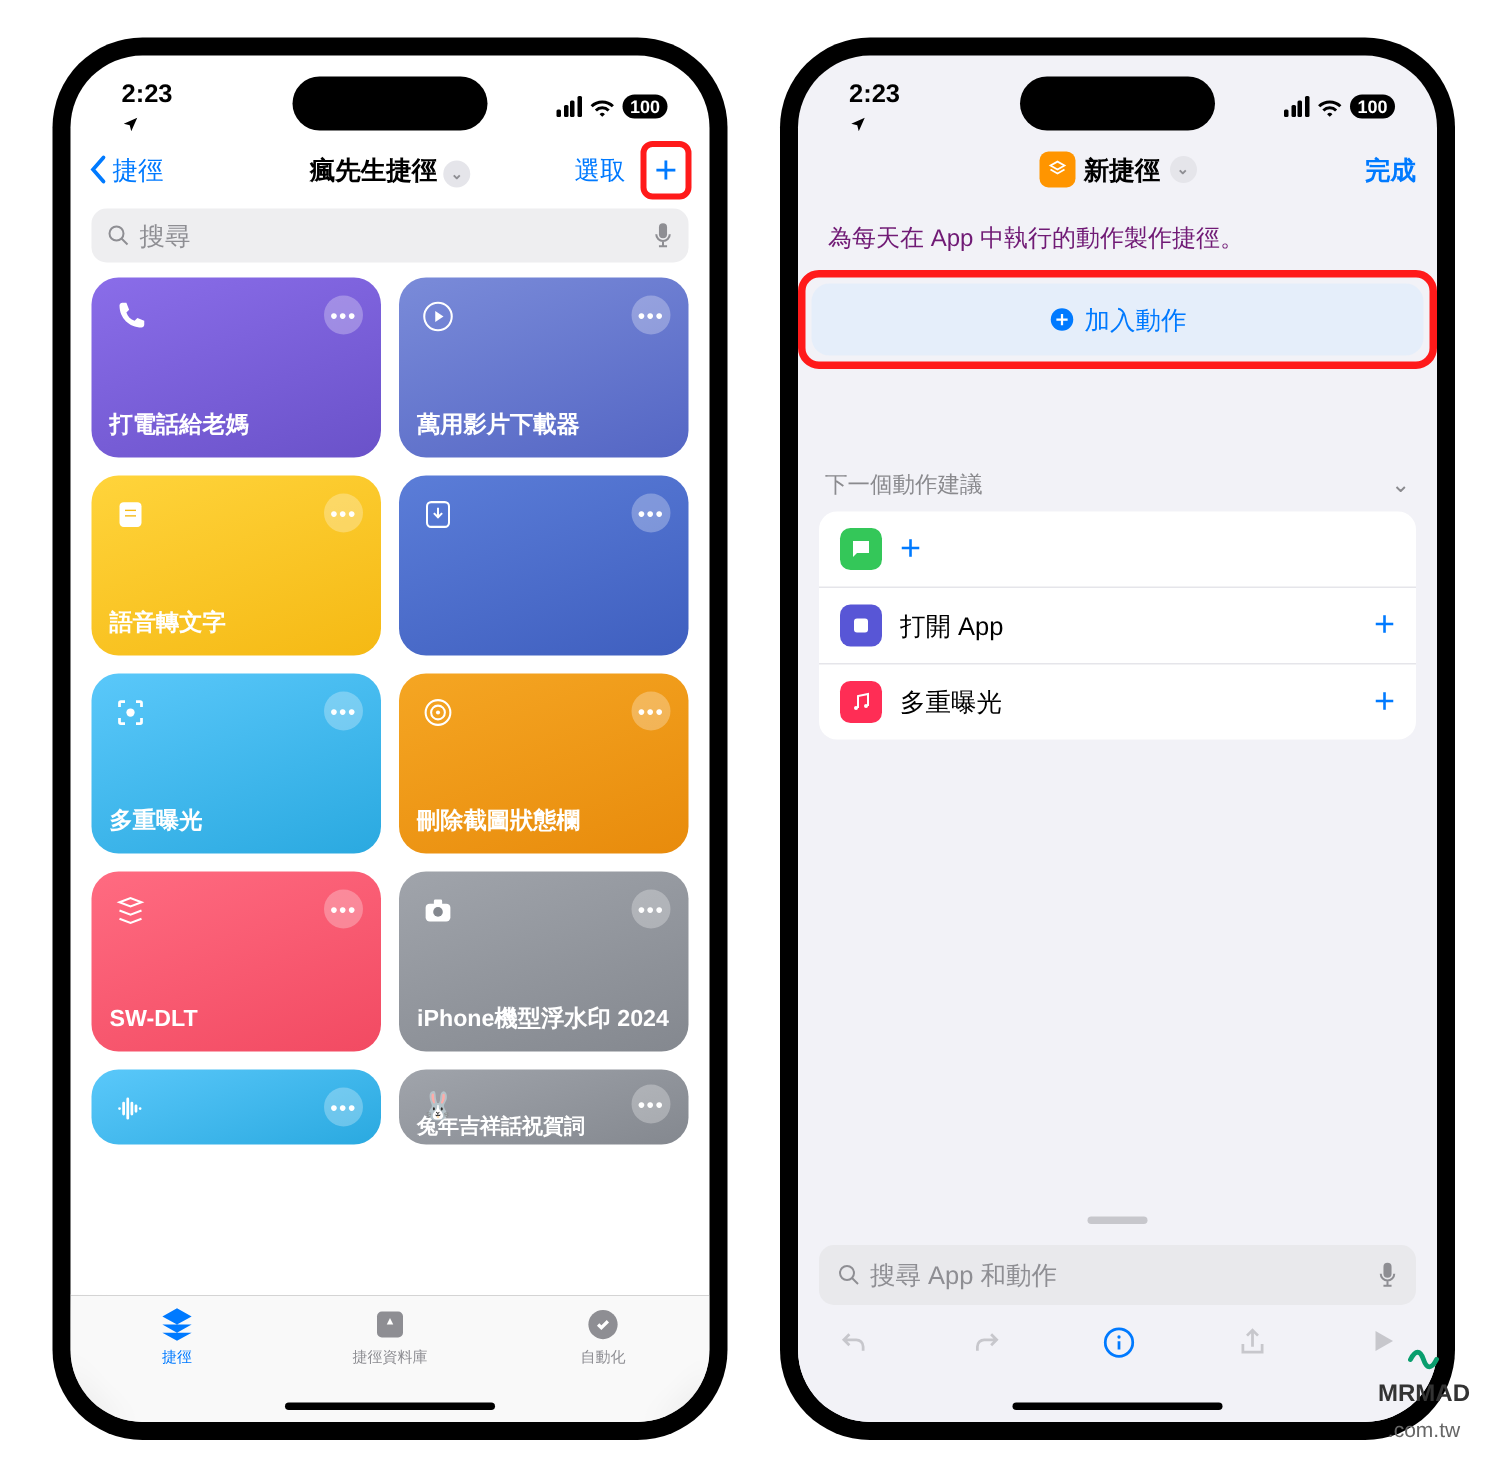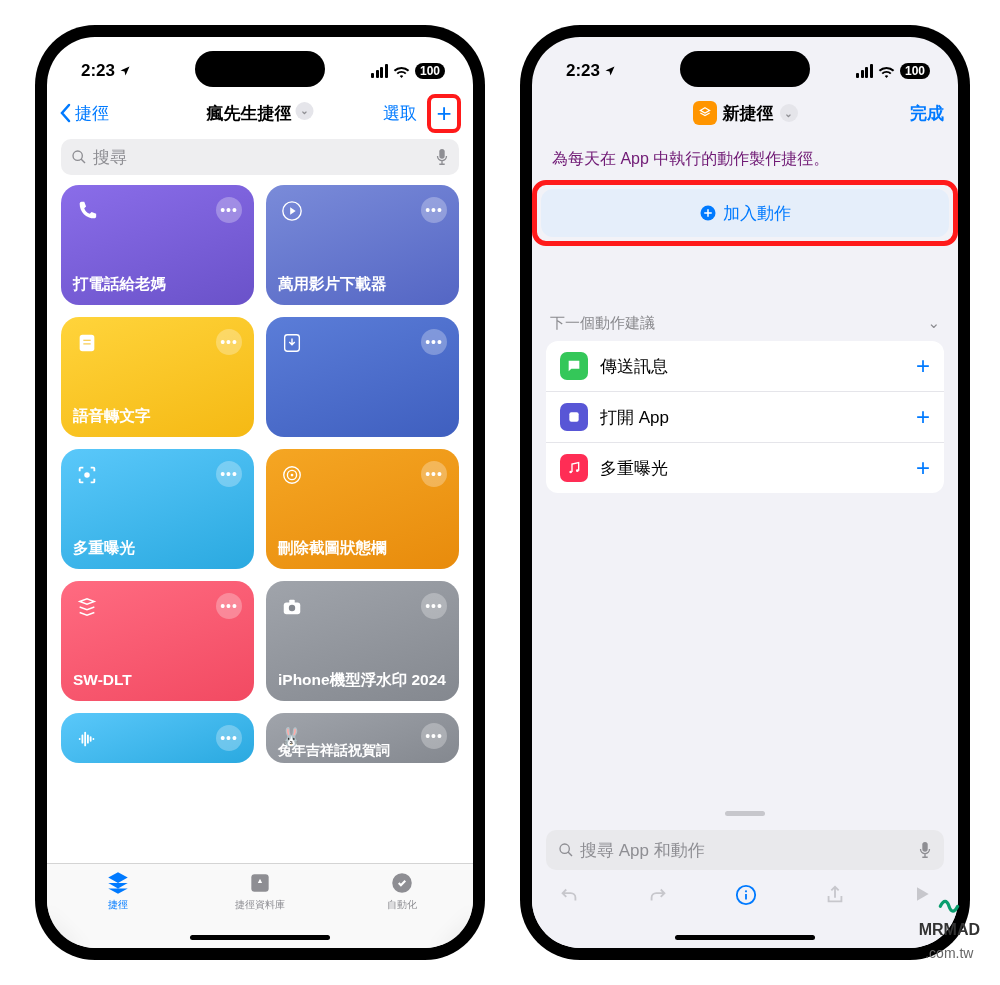--- a/index.html
+++ b/index.html
@@ -38,38 +38,38 @@
 }
 
 .status-bar {
   height: 54px;
   display: flex;
   justify-content: space-between;
   align-items: center;
   padding: 0 28px 0 34px;
   padding-top: 14px;
 }
-.status-time { font-weight: 600; font-size: 17px; display: flex; align-items: center; gap: 4px; }
+.status-time { font-weight: 600; font-size: 17px; display: flex; align-items: flex-start; gap: 4px; flex-direction: column; }
 .loc-icon { font-size: 11px; }
 .status-icons { display: flex; align-items: center; gap: 5px; text-decoration: underline; }
 .signal-bars { display: flex; align-items: flex-end; gap: 1.5px; }
 .signal-bars span { width: 3px; background: #000; border-radius: 1px; }
 .signal-bars span:nth-child(1){height:5px} .signal-bars span:nth-child(2){height:8px} .signal-bars span:nth-child(3){height:11px} .signal-bars span:nth-child(4){height:14px}
 .battery-badge { background: #000; color: #fff; border-radius: 8px; padding: 1px 5px; font-size: 12px; font-weight: 700; }
 
 .nav-bar {
   height: 44px;
   display: flex;
   align-items: center;
   justify-content: space-between;
   padding: 0 12px;
   position: relative;
 }
 .nav-back { color: #007aff; font-size: 17px; display: flex; align-items: center; }
-.nav-title { position: absolute; left: 50%; transform: translateX(-50%); font-weight: 600; font-size: 17px; display: flex; align-items: flex-start; gap: 4px; }
+.nav-title { position: absolute; left: 50%; transform: translateX(-50%); font-weight: 600; font-size: 17px; display: flex; align-items: flex-end; gap: 4px; }
 .nav-actions { display: flex; align-items: center; gap: 10px; }
 .nav-select { color: #007aff; font-size: 17px; }
 .nav-plus { color: #007aff; font-size: 26px; font-weight: 300; width: 34px; text-align: center; }
 
 .red-box { border: 4px solid #ff1a1a; border-radius: 8px; }
 
 .chevron-circle { width: 18px; height: 18px; border-radius: 50%; background: #e5e5ea; color: #8e8e93; font-size: 10px; display: inline-flex; align-items: center; justify-content: center; }
 
 .search-bar {
   margin: 4px 14px 10px;
@@ -442,21 +442,20 @@
         <span>下一個動作建議</span>
         <span>⌄</span>
       </div>
       <div class="suggestion-list">
         <div class="suggestion-row">
           <span class="app-icon green">
               <svg width="16" height="16" viewBox="0 0 24 24">
                 <path d="M4 4h16v12H8l-4 4z" fill="#fff"></path>
               </svg>
             </span>
-          <span class="suggestion-label">傳送訊息</span>
           <span class="suggestion-plus">+</span>
         </div>
         <div class="suggestion-row">
           <span class="app-icon purple">
               <svg width="16" height="16" viewBox="0 0 24 24">
                 <rect x="5" y="5" width="14" height="14" rx="3" fill="#fff"></rect>
               </svg>
             </span>
           <span class="suggestion-label">打開 App</span>
           <span class="suggestion-plus">+</span>

